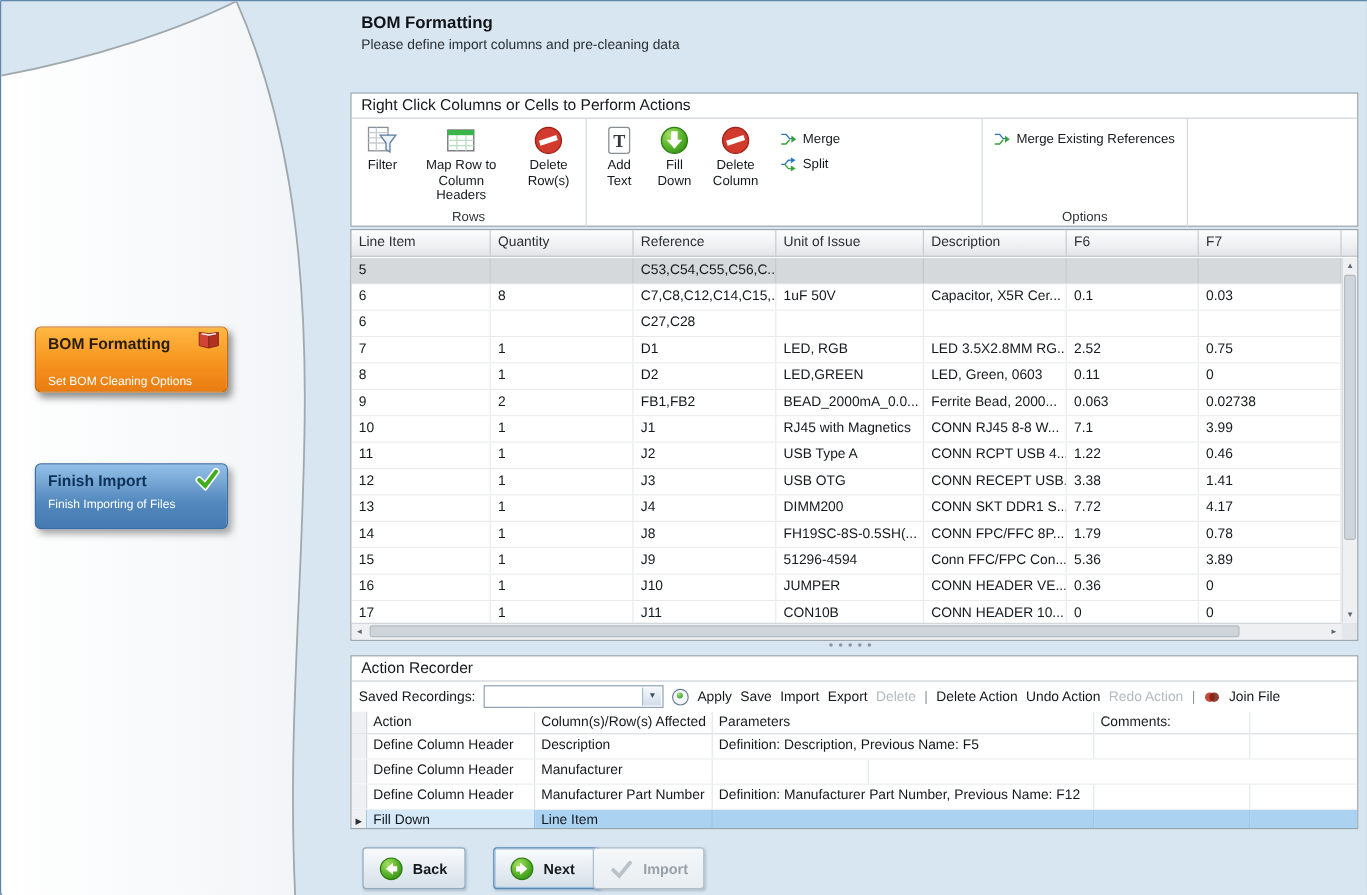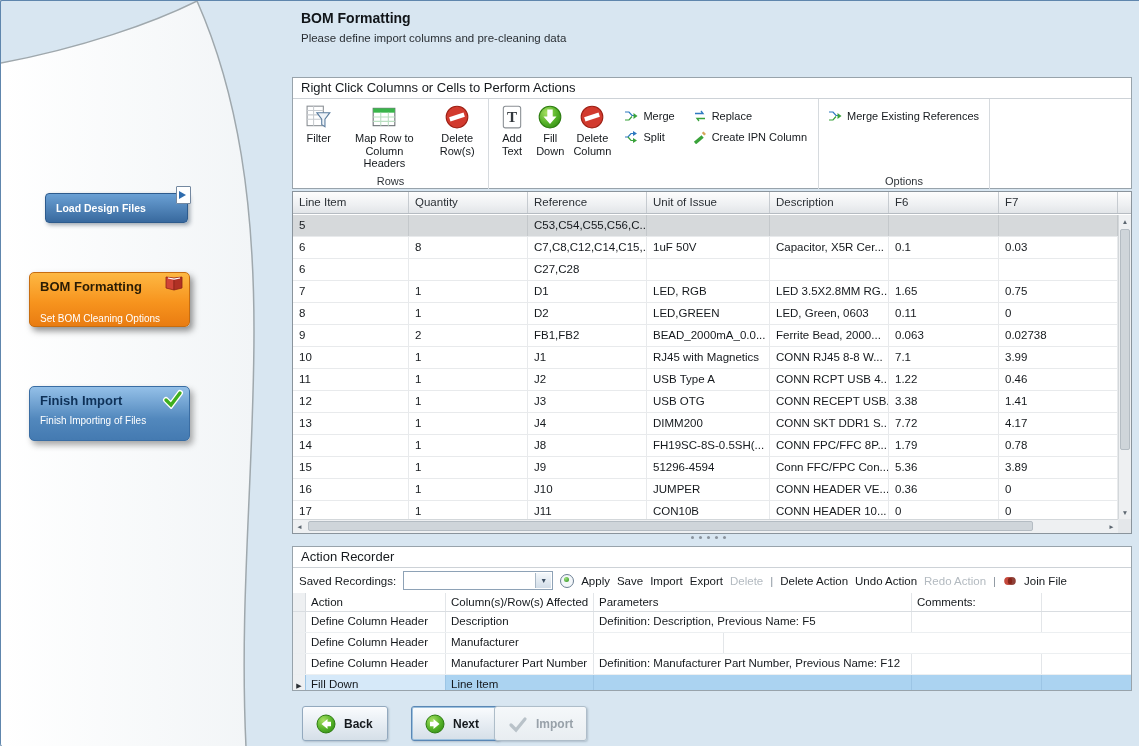--- a/index.html
+++ b/index.html
@@ -119,24 +119,20 @@
         <stop offset="100%" stop-color="#f2f5f7"></stop>
       </linearGradient>
     </defs>
   </svg>
 
   <svg id="curve" width="260" height="746" viewBox="0 0 260 746">
     <path d="M196,0 C238,95 253,205 253,330 C253,470 238,600 245,746 L0,746 L0,62 C80,47 152,22 196,0 Z" fill="url(#panelg)"></path>
     <path d="M0,62 C80,47 152,22 196,0 C238,95 253,205 253,330 C253,470 238,600 245,746" fill="none" stroke="#9fa8ad" stroke-width="1.5"></path>
   </svg>
 
-  <div class="step" id="step-load">
-    <span>Load Design Files</span>
-    <span class="page-icon"></span>
-  </div>
 
   <div class="step" id="step-bom">
     <span class="t">BOM Formatting</span>
     <span class="s">Set BOM Cleaning Options</span>
     <span class="step-icon">
       <svg width="20" height="18" viewBox="0 0 20 18">
         <path d="M10 3 L10 15 L2 13 L2 2 Z" fill="#d04437" stroke="#8e2318" stroke-width="0.8"></path>
         <path d="M10 3 L10 15 L18 13 L18 2 Z" fill="#b03124" stroke="#8e2318" stroke-width="0.8"></path>
         <path d="M4 3 L10 4.2 L16 3" fill="none" stroke="#ffffff" stroke-width="1.2"></path>
       </svg>
@@ -238,40 +234,20 @@
               <svg width="14" height="14" viewBox="0 0 14 14">
                 <path d="M1 7 H4 L7 3.5 H9" stroke="#2e79c0" fill="none" stroke-width="1.2"></path>
                 <path d="M4 7 L7 10.5 H9" stroke="#39a23a" fill="none" stroke-width="1.2"></path>
                 <path d="M9 1 L13 3.5 L9 6 Z" fill="#2e79c0"></path>
                 <path d="M9 8 L13 10.5 L9 13 Z" fill="#39a23a"></path>
               </svg>
             </span>
             <span>Split</span>
           </div>
         </div>
-        <div class="tb-stack">
-          <div class="small-item">
-            <span class="sic">
-              <svg width="14" height="14" viewBox="0 0 14 14">
-                <path d="M2 4.5 H10 L8 2" stroke="#2e79c0" fill="none" stroke-width="1.3"></path>
-                <path d="M12 9.5 H4 L6 12" stroke="#39a23a" fill="none" stroke-width="1.3"></path>
-              </svg>
-            </span>
-            <span>Replace</span>
-          </div>
-          <div class="small-item">
-            <span class="sic">
-              <svg width="14" height="14" viewBox="0 0 14 14">
-                <rect x="1" y="8" width="10" height="3.4" transform="rotate(-40 6 10)" fill="#3aa33a"></rect>
-                <path d="M10.5 1.5 L13 4 L11.2 5.4 L8.8 3 Z" fill="#d7a55a"></path>
-              </svg>
-            </span>
-            <span>Create IPN Column</span>
-          </div>
-        </div>
       </div>
 
       <div class="tb-group" style="width:171px">
         <div class="small-item" style="margin-top:4px">
           <span class="sic">
             <svg width="14" height="14" viewBox="0 0 14 14">
               <path d="M1 3 H5 L8 6.5 H10" stroke="#2e79c0" fill="none" stroke-width="1.2"></path>
               <path d="M1 11 H5 L8 7.5" stroke="#39a23a" fill="none" stroke-width="1.2"></path>
               <path d="M9.5 4 L13.5 7 L9.5 10 Z" fill="#39a23a"></path>
             </svg>
@@ -322,21 +298,21 @@
           <div class="gcell c4"></div>
           <div class="gcell c5"></div>
           <div class="gcell c6"></div>
         </div>
         <div class="grow">
           <div class="gcell c0">7</div>
           <div class="gcell c1">1</div>
           <div class="gcell c2">D1</div>
           <div class="gcell c3">LED, RGB</div>
           <div class="gcell c4">LED 3.5X2.8MM RG...</div>
-          <div class="gcell c5">1.65</div>
+          <div class="gcell c5">2.52</div>
           <div class="gcell c6">0.75</div>
         </div>
         <div class="grow">
           <div class="gcell c0">8</div>
           <div class="gcell c1">1</div>
           <div class="gcell c2">D2</div>
           <div class="gcell c3">LED,GREEN</div>
           <div class="gcell c4">LED, Green, 0603</div>
           <div class="gcell c5">0.11</div>
           <div class="gcell c6">0</div>

